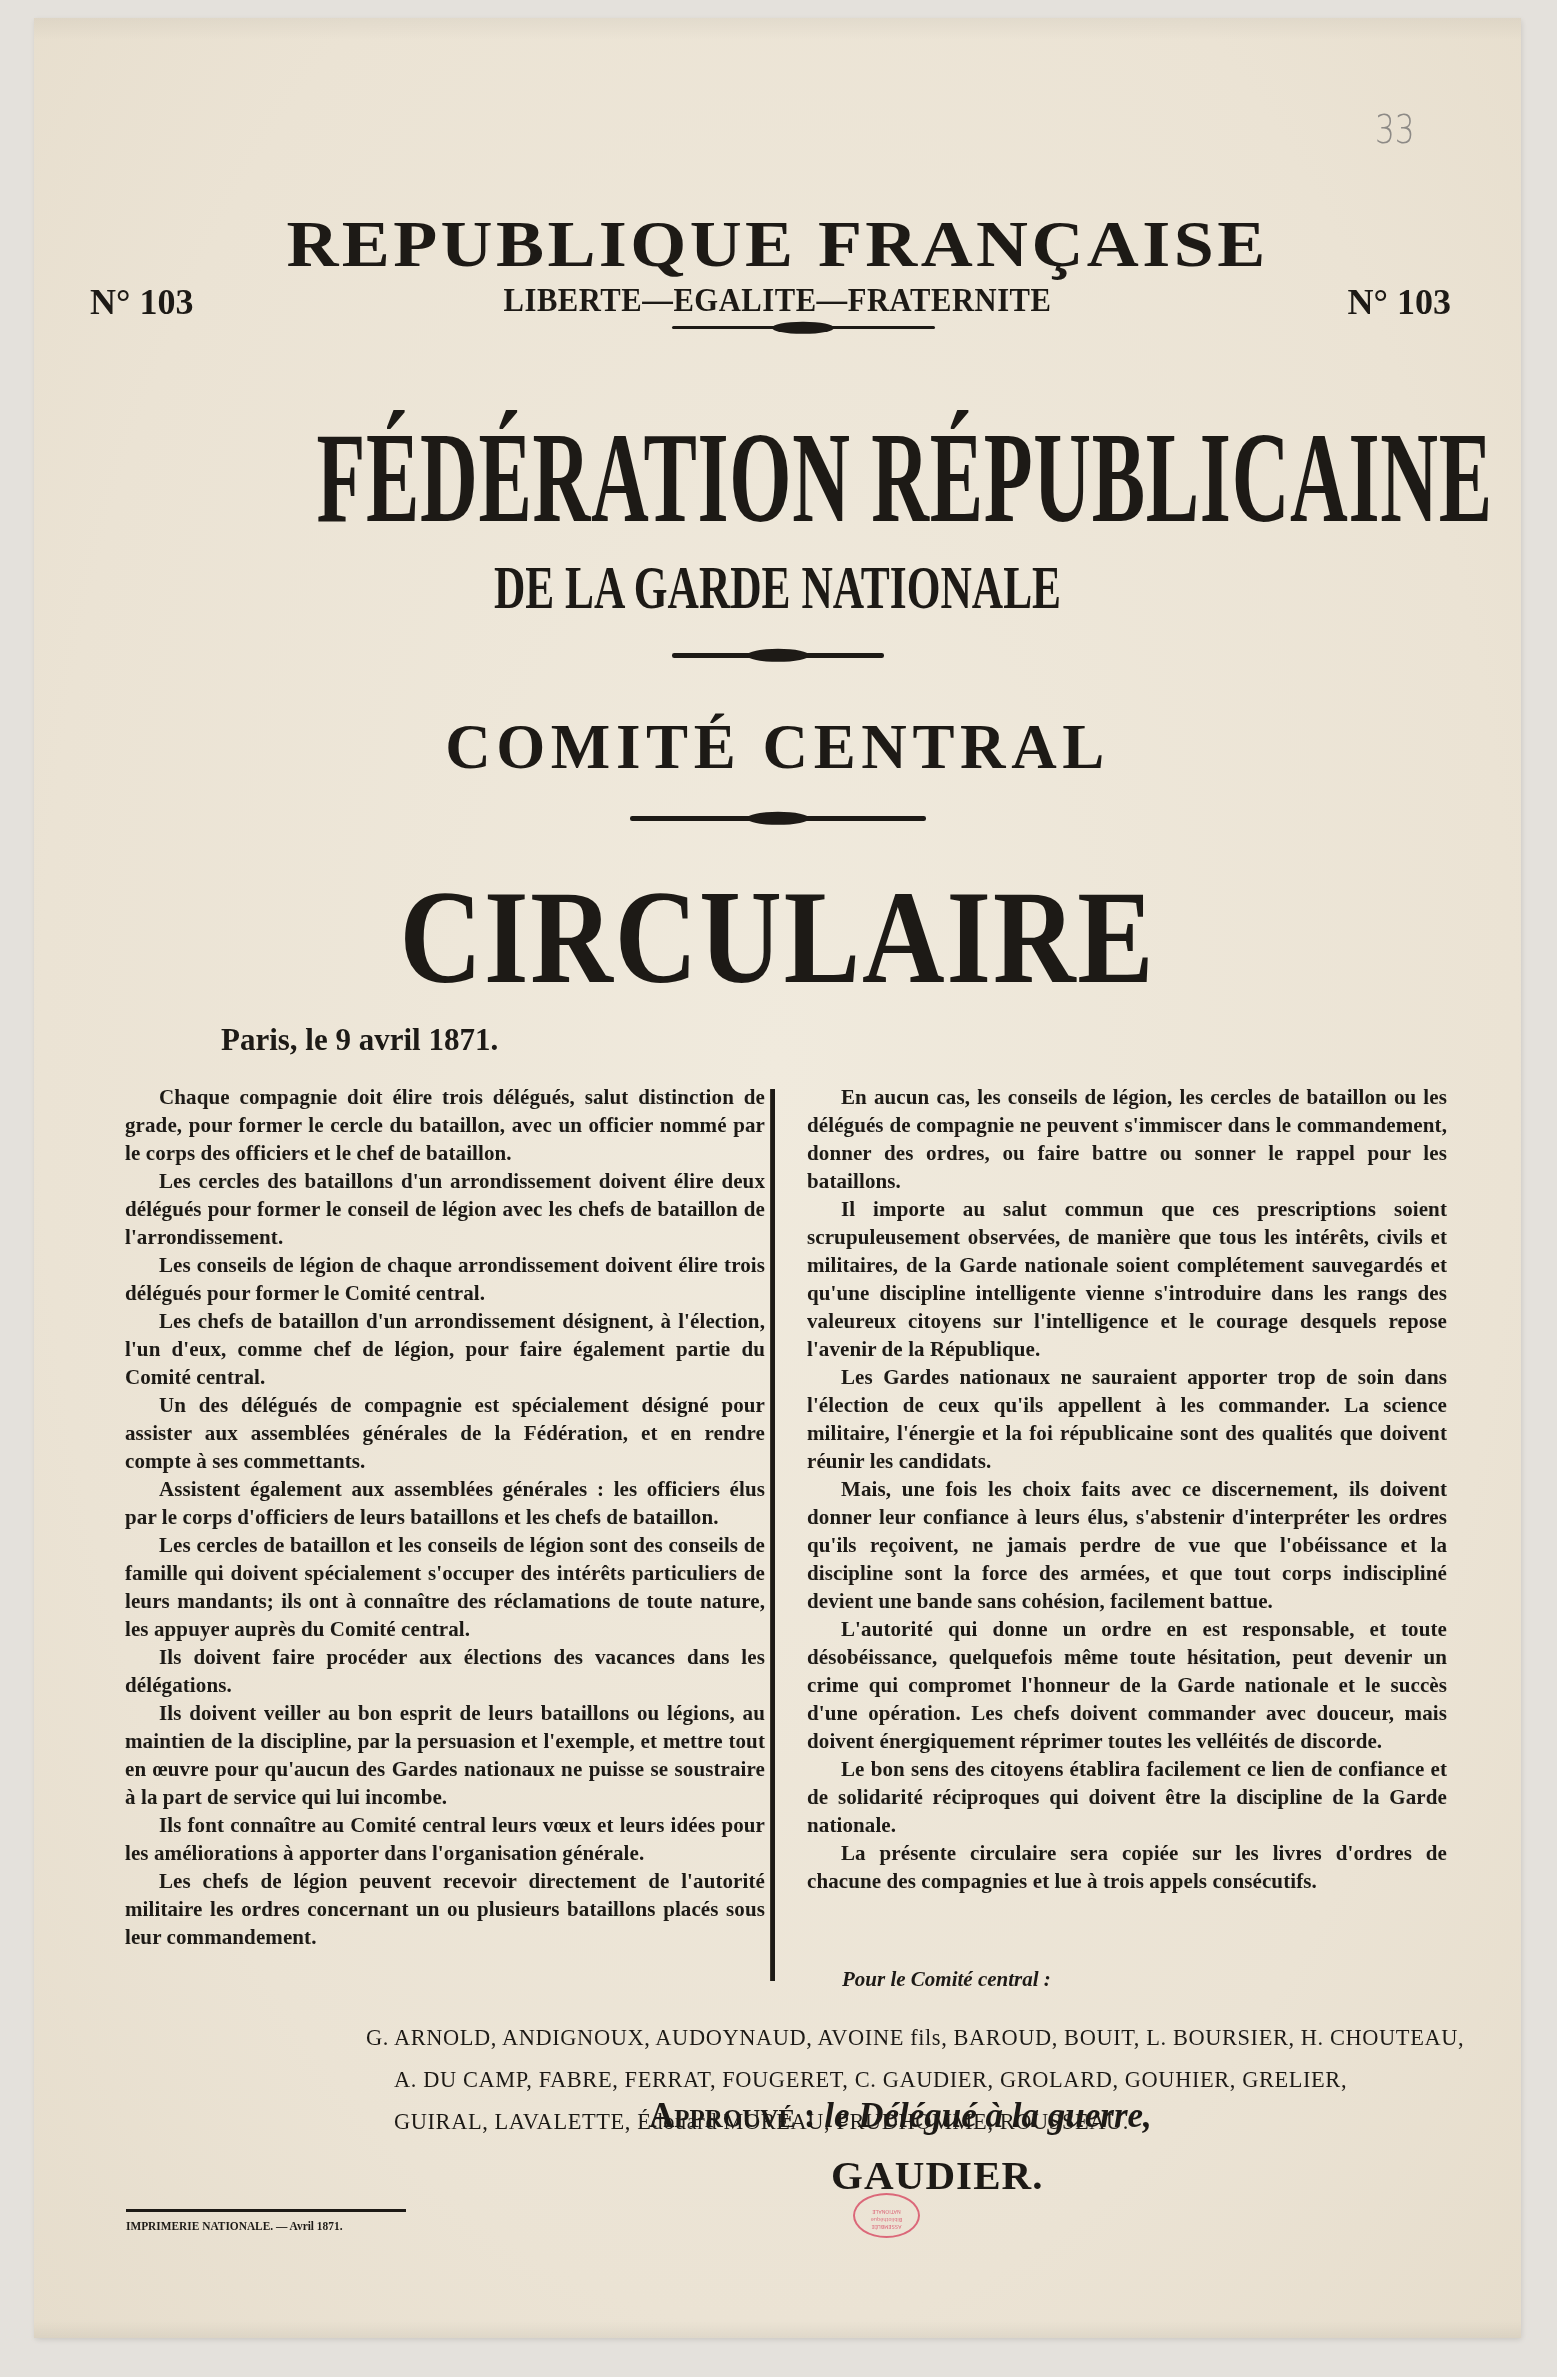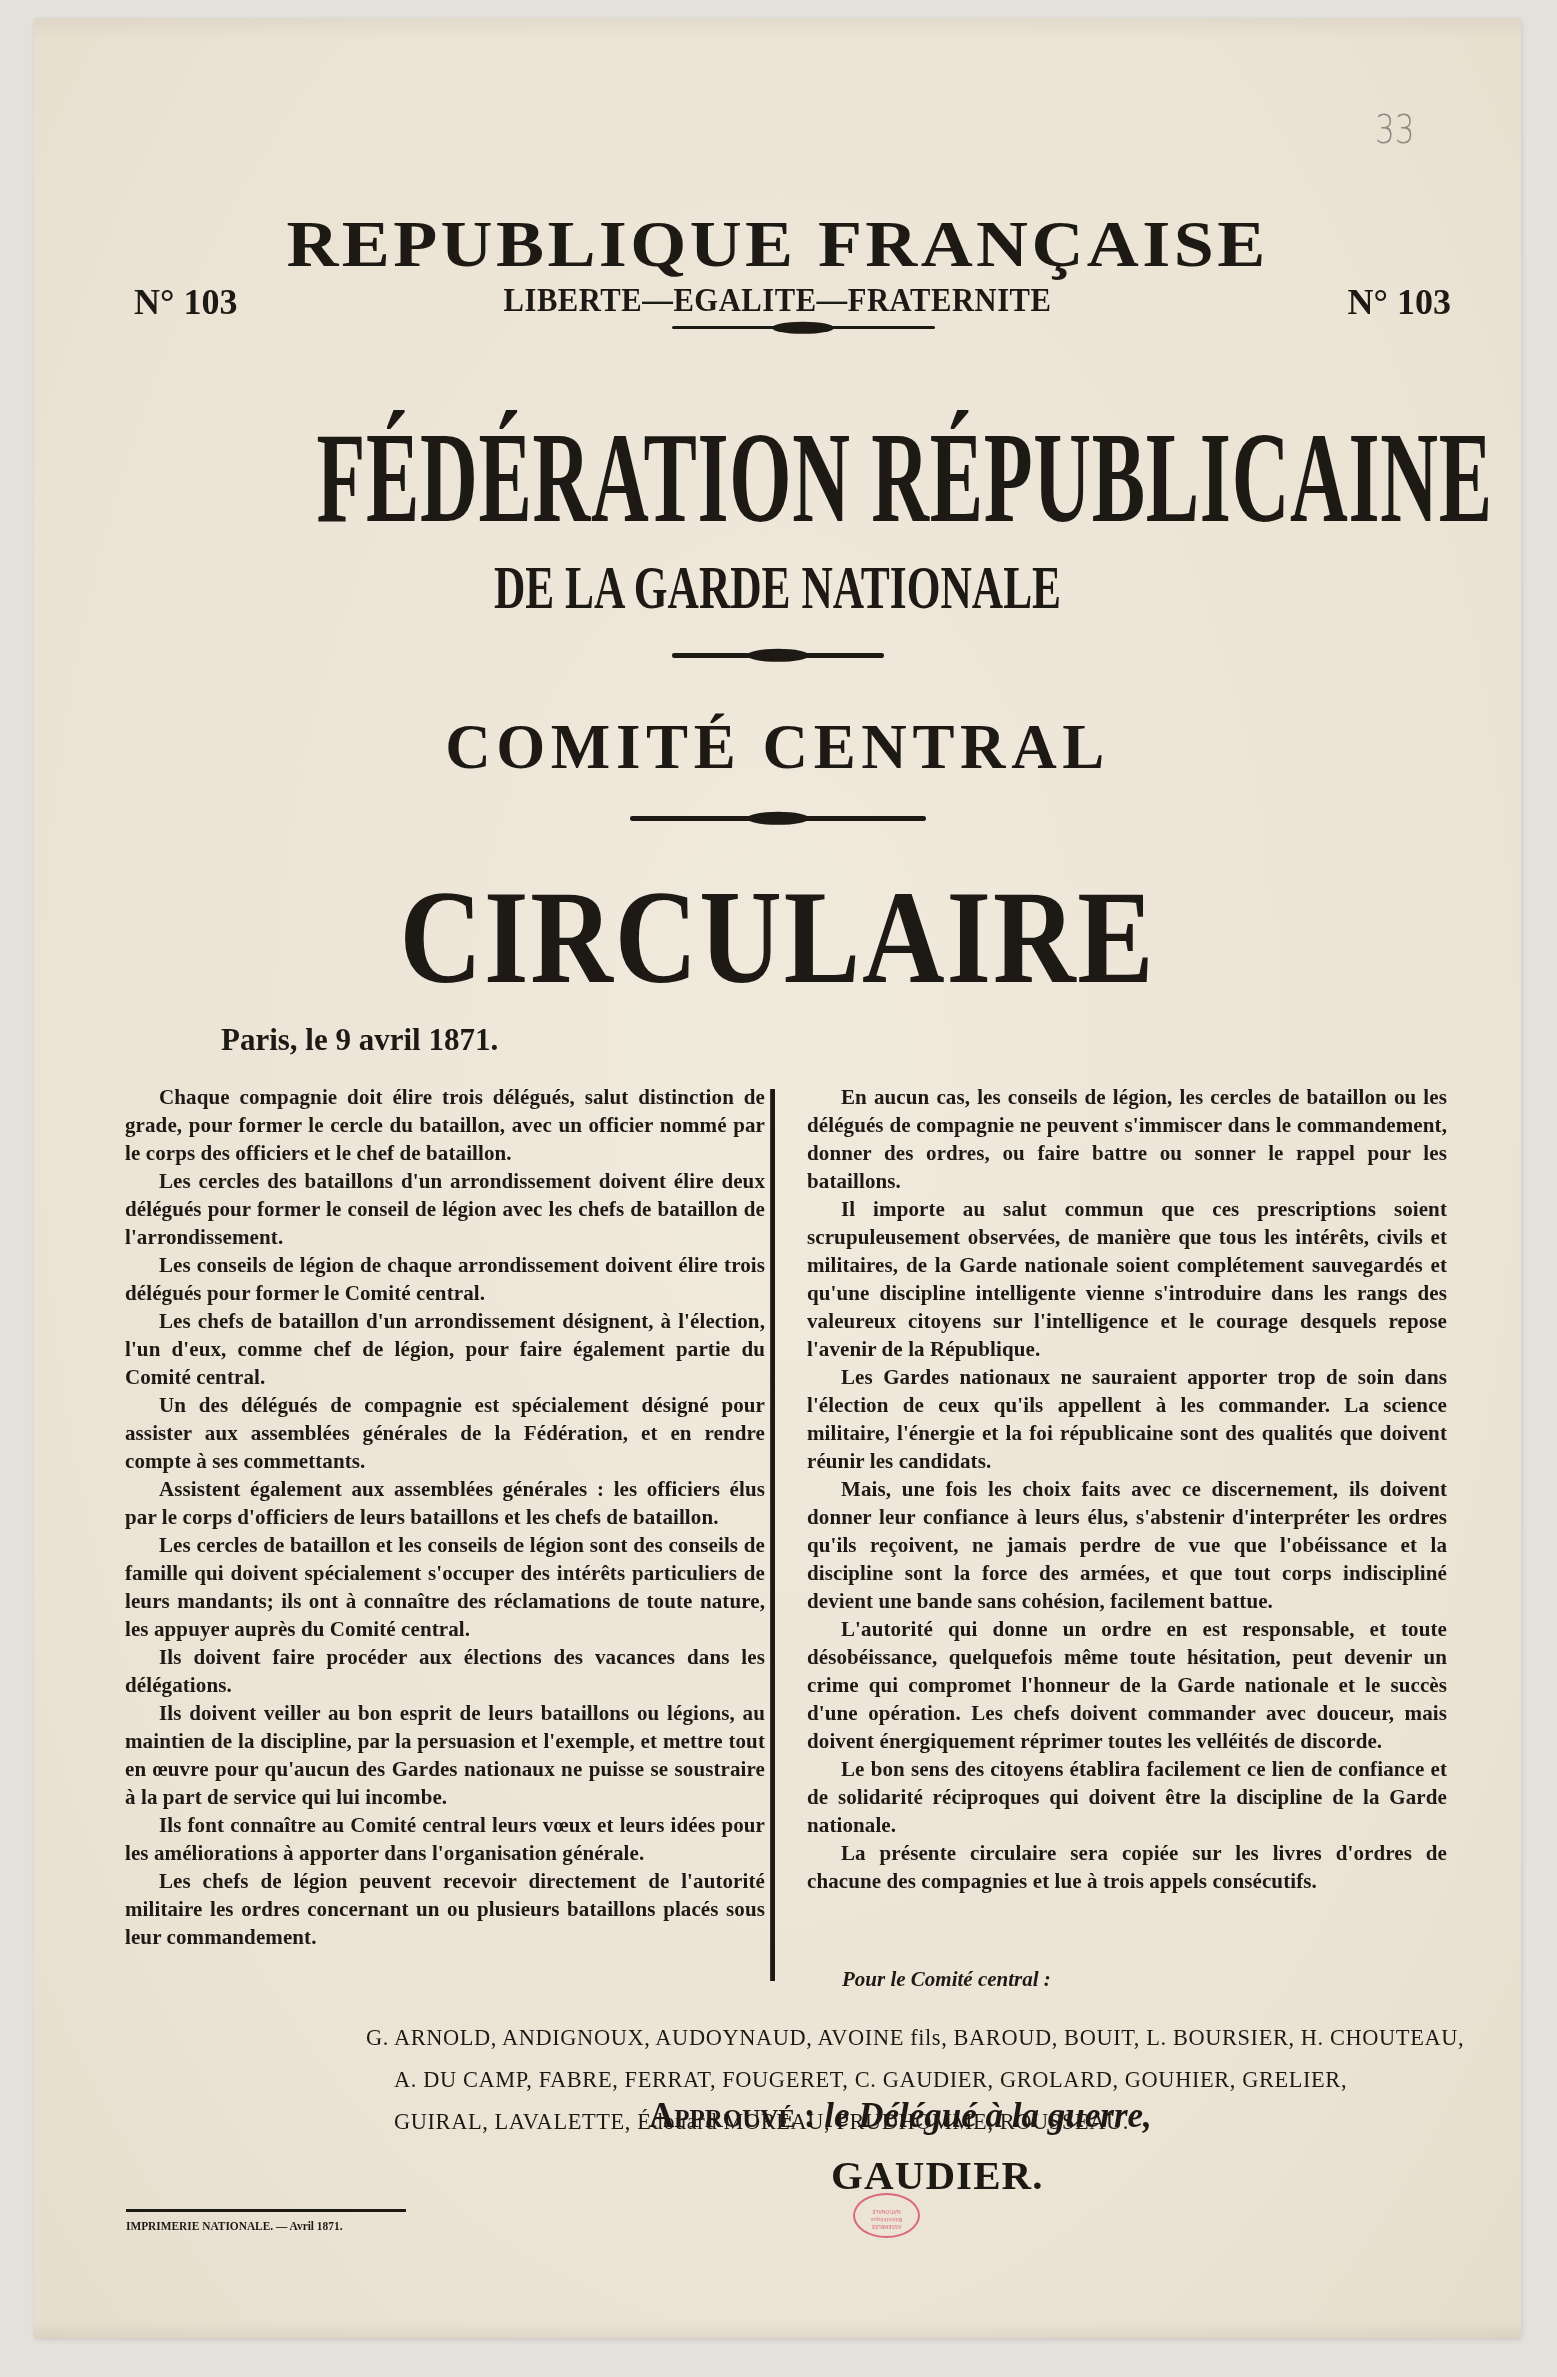--- a/index.html
+++ b/index.html
@@ -34,21 +34,21 @@
   .republique {
     top: 185px;
     font-family: "Liberation Serif", serif;
     font-weight: bold;
     font-size: 72px; letter-spacing: 3.4px;
     transform: scaleY(0.92);
   }
   .numero {
     top: 263px;
     font-family: "Liberation Serif", serif;
-    font-weight: bold; font-size: 36px; margin-left: 44px;
+    font-weight: bold; font-size: 36px;
   }
   .numero.left { left: 56px; }
   .numero.right { right: 70px; }
   .devise {
     top: 263px;
     font-family: "Liberation Serif", serif; font-weight: bold;
     font-size: 34px; letter-spacing: 0.6px;
     transform: scaleX(0.9);
   }
   .ornament {

